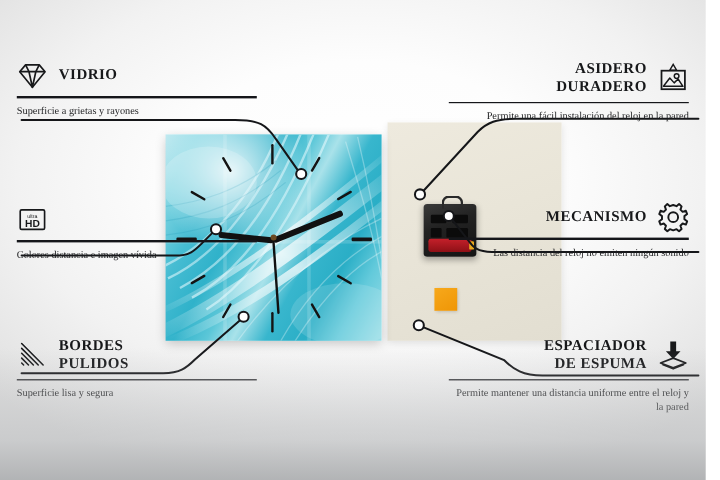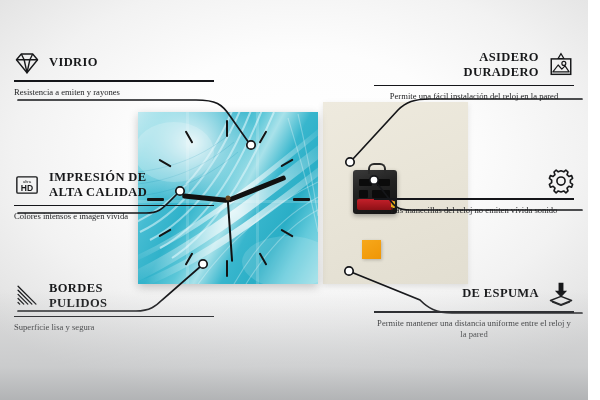--- a/index.html
+++ b/index.html
@@ -76,21 +76,21 @@
     font-family:"Liberation Serif", serif;font-weight:700;
     font-size:12.5px;line-height:1.22;letter-spacing:.4px;color:#17181a;
     text-transform:uppercase;
   }
   .feat.right .title{text-align:right;}
   .feat .rule{height:1.6px;background:#15161a;margin:4px 0 5px;}
   .feat .desc{
     font-family:"Liberation Serif", serif;
     font-size:8.6px;line-height:1.38;color:#1d1e20;
   }
-  .feat.right .desc{text-align:center;}
+  .feat.right .desc{text-align:right;}
   .ic{width:26px;height:26px;flex:0 0 26px;display:block;}
 
   .f1{left:14px;top:50px;}
   .f2{left:14px;top:170px;}
   .f3{left:14px;top:281px;}
   .f4{right:14px;top:50px;}
   .f5{right:14px;top:168px;}
   .f6{right:14px;top:281px;}
 </style>
 </head>
@@ -203,37 +203,33 @@
         <g fill="none" stroke="#17181a" stroke-width="1.7" stroke-linejoin="round">
           <path d="M3 12 L9 5 H23 L29 12 L16 28 Z"></path>
           <path d="M3 12 H29 M9 5 L12.5 12 L16 28 L19.5 12 L23 5 M12.5 12 L9 5 M19.5 12 L23 5"></path>
         </g>
       </svg>
       <div class="title">
         <div>VIDRIO</div>
       </div>
     </div>
     <div class="rule"></div>
-    <div class="desc">Resistencia a emiten y rayones</div>
+    <div class="desc">Superficie a grietas y rayones</div>
   </div>
 
   <div class="feat f2">
     <div class="head">
       <svg class="ic" viewBox="0 0 32 32">
         <rect x="3.5" y="6" width="25" height="20" rx="1.5" fill="none" stroke="#17181a" stroke-width="1.7"></rect>
         <text x="16" y="14" text-anchor="middle" font-family="Liberation Sans, sans-serif" font-size="5.4" fill="#17181a">ultra</text>
         <text x="16" y="23.4" text-anchor="middle" font-family="Liberation Sans, sans-serif" font-size="10.5" font-weight="bold" fill="#17181a">HD</text>
       </svg>
-      <div class="title">
-        <div>IMPRESIÓN DE</div>
-        <div>ALTA CALIDAD</div>
-      </div>
-    </div>
-    <div class="rule"></div>
-    <div class="desc">Colores intensos e imagen vívida</div>
+    </div>
+    <div class="rule"></div>
+    <div class="desc">Colores distancia e imagen vívida</div>
   </div>
 
   <div class="feat f3">
     <div class="head">
       <svg class="ic" viewBox="0 0 32 32">
         <g stroke="#17181a" stroke-width="1.6" stroke-linecap="round">
           <path d="M5 4 L27 26"></path>
             <path d="M5 9 L22 26"></path>
             <path d="M5 14 L17 26"></path>
           <path d="M5 19 L12 26"></path>
@@ -268,36 +264,38 @@
 
   <div class="feat f5 right">
     <div class="head">
       <svg class="ic" viewBox="0 0 32 32">
         <g fill="none" stroke="#17181a" stroke-width="2" stroke-linejoin="round">
           <path d="M16 3.5 l3.4 1.2 2.6-2.2 2.6 2.4 -1.2 3.3 2.3 2.3 3.3-1.1 1.3 3.4 -2.8 2.1 0 3.2 2.8 2.1 -1.3 3.4 -3.3-1.1 -2.3 2.3 1.2 3.3 -2.6 2.4 -2.6-2.2 -3.4 1.2 -3.4-1.2 -2.6 2.2 -2.6-2.4 1.2-3.3 -2.3-2.3 -3.3 1.1 -1.3-3.4 2.8-2.1 0-3.2 -2.8-2.1 1.3-3.4 3.3 1.1 2.3-2.3 -1.2-3.3 2.6-2.4 2.6 2.2 Z"></path>
           <circle cx="16" cy="16" r="5"></circle>
         </g>
       </svg>
       <div class="title">
-      </div>
-    </div>
-    <div class="rule"></div>
-    <div class="desc">Las manecillas del reloj no emiten vívida sonido</div>
+        <div>MECANISMO</div>
+      </div>
+    </div>
+    <div class="rule"></div>
+    <div class="desc">Las distancia del reloj no emiten ningún sonido</div>
   </div>
 
   <div class="feat f6 right">
     <div class="head">
       <svg class="ic" viewBox="0 0 32 32">
         <path d="M13 2 H19 V12 H23.5 L16 20 L8.5 12 H13 Z" fill="#17181a"></path>
         <g fill="none" stroke="#17181a" stroke-width="1.7" stroke-linejoin="round">
           <path d="M16 19 L29 24 L16 29 L3 24 Z"></path>
           <path d="M5 25.6 L16 30 L27 25.6"></path>
         </g>
       </svg>
       <div class="title">
+        <div>ESPACIADOR</div>
         <div>DE ESPUMA</div>
       </div>
     </div>
     <div class="rule"></div>
     <div class="desc">Permite mantener una distancia uniforme entre el reloj y la pared</div>
   </div>
 
 </div>
 
 </body></html>

